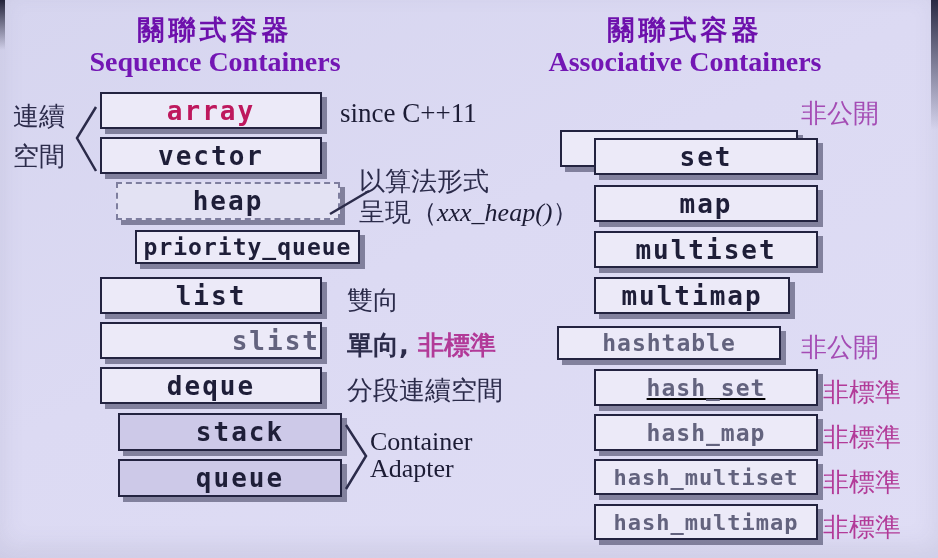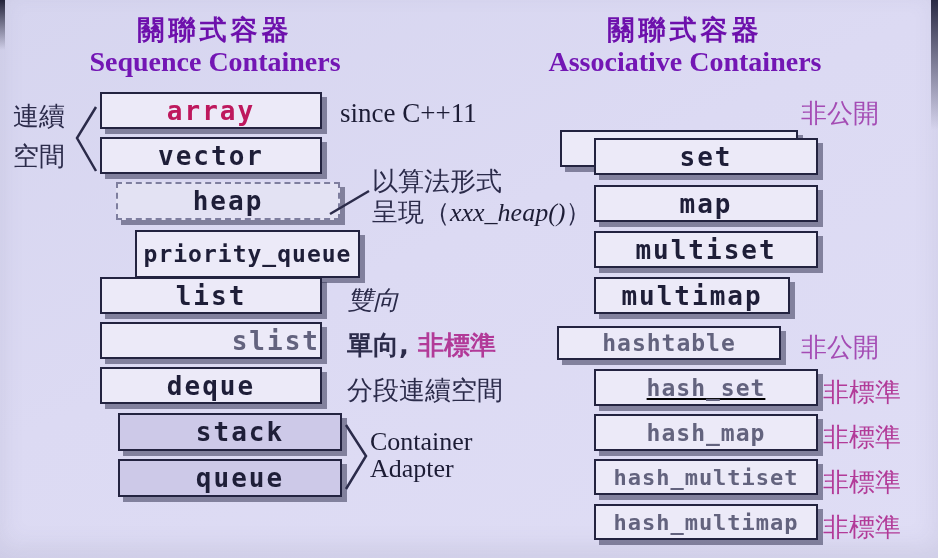--- a/index.html
+++ b/index.html
@@ -54,47 +54,47 @@
 
   <div class="box" style="left:100px;top:92px;width:222px;height:37px;">
     <span class="mono magenta">array</span>
   </div>
   <div class="box" style="left:100px;top:137px;width:222px;height:37px;">
     <span class="mono">vector</span>
   </div>
   <div class="box dashed" style="left:116px;top:182px;width:224px;height:38px;">
     <span class="mono">heap</span>
   </div>
-  <div class="box" style="left:135px;top:230px;width:225px;height:48px;">
+  <div class="box" style="left:135px;top:230px;width:225px;height:34px;">
     <span class="mono mid">priority_queue</span>
   </div>
   <div class="box" style="left:100px;top:277px;width:222px;height:37px;">
     <span class="mono">list</span>
   </div>
   <div class="box" style="left:100px;top:322px;width:222px;height:37px;justify-content:flex-end;">
     <span class="mono grayed">slist</span>
   </div>
   <div class="box" style="left:100px;top:367px;width:222px;height:37px;">
     <span class="mono">deque</span>
   </div>
   <div class="box adapter" style="left:118px;top:413px;width:224px;height:38px;">
     <span class="mono">stack</span>
   </div>
   <div class="box adapter" style="left:118px;top:459px;width:224px;height:38px;align-items:center;">
     <span class="mono">queue</span>
   </div>
 
   <div class="abs serif" style="left:340px;top:98px;">since C++11</div>
 
-  <div class="abs" style="left:372px;top:166px;line-height:31px;">
+  <div class="abs" style="left:359px;top:166px;line-height:31px;">
     <div class="cjk">以算法形式</div>
     <div class="cjk"><span>呈現（</span><span class="serif" style="font-style:italic;font-size:26px;">xxx_heap()</span><span>）</span></div>
   </div>
 
-  <div class="abs cjk" style="left:347px;top:283px;font-style:italic;">雙向</div>
+  <div class="abs cjk" style="left:347px;top:283px;">雙向</div>
 
   <div class="abs cjk" style="left:347px;top:328px;font-weight:bold;">
     <span>單向, </span><span class="flag-ns">非標準</span>
   </div>
 
   <div class="abs cjk" style="left:347px;top:373px;">分段連續空間</div>
 
   <div class="abs serif" style="left:370px;top:428px;line-height:27px;font-size:26px;">
     <div>Container</div>
     <div>Adapter</div>

